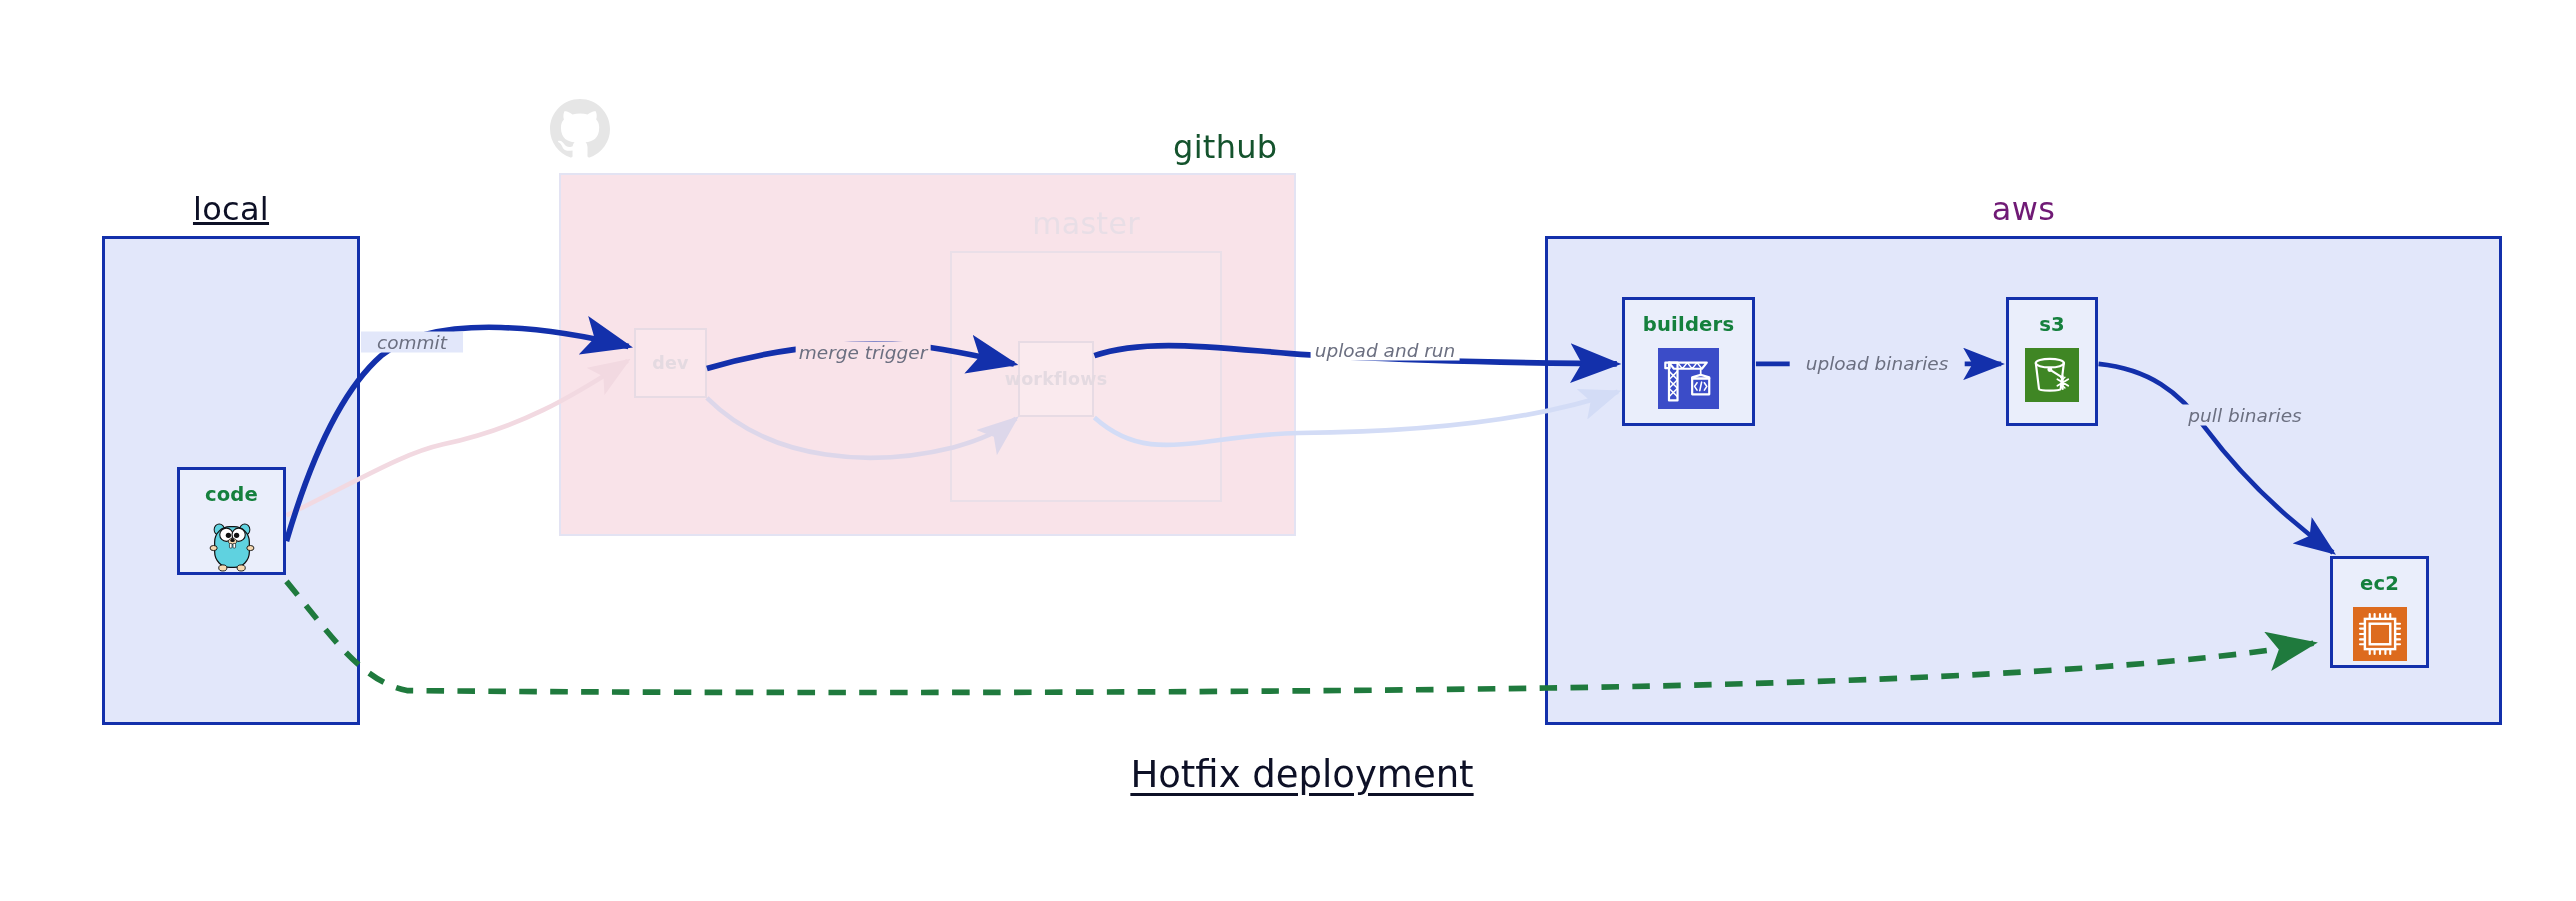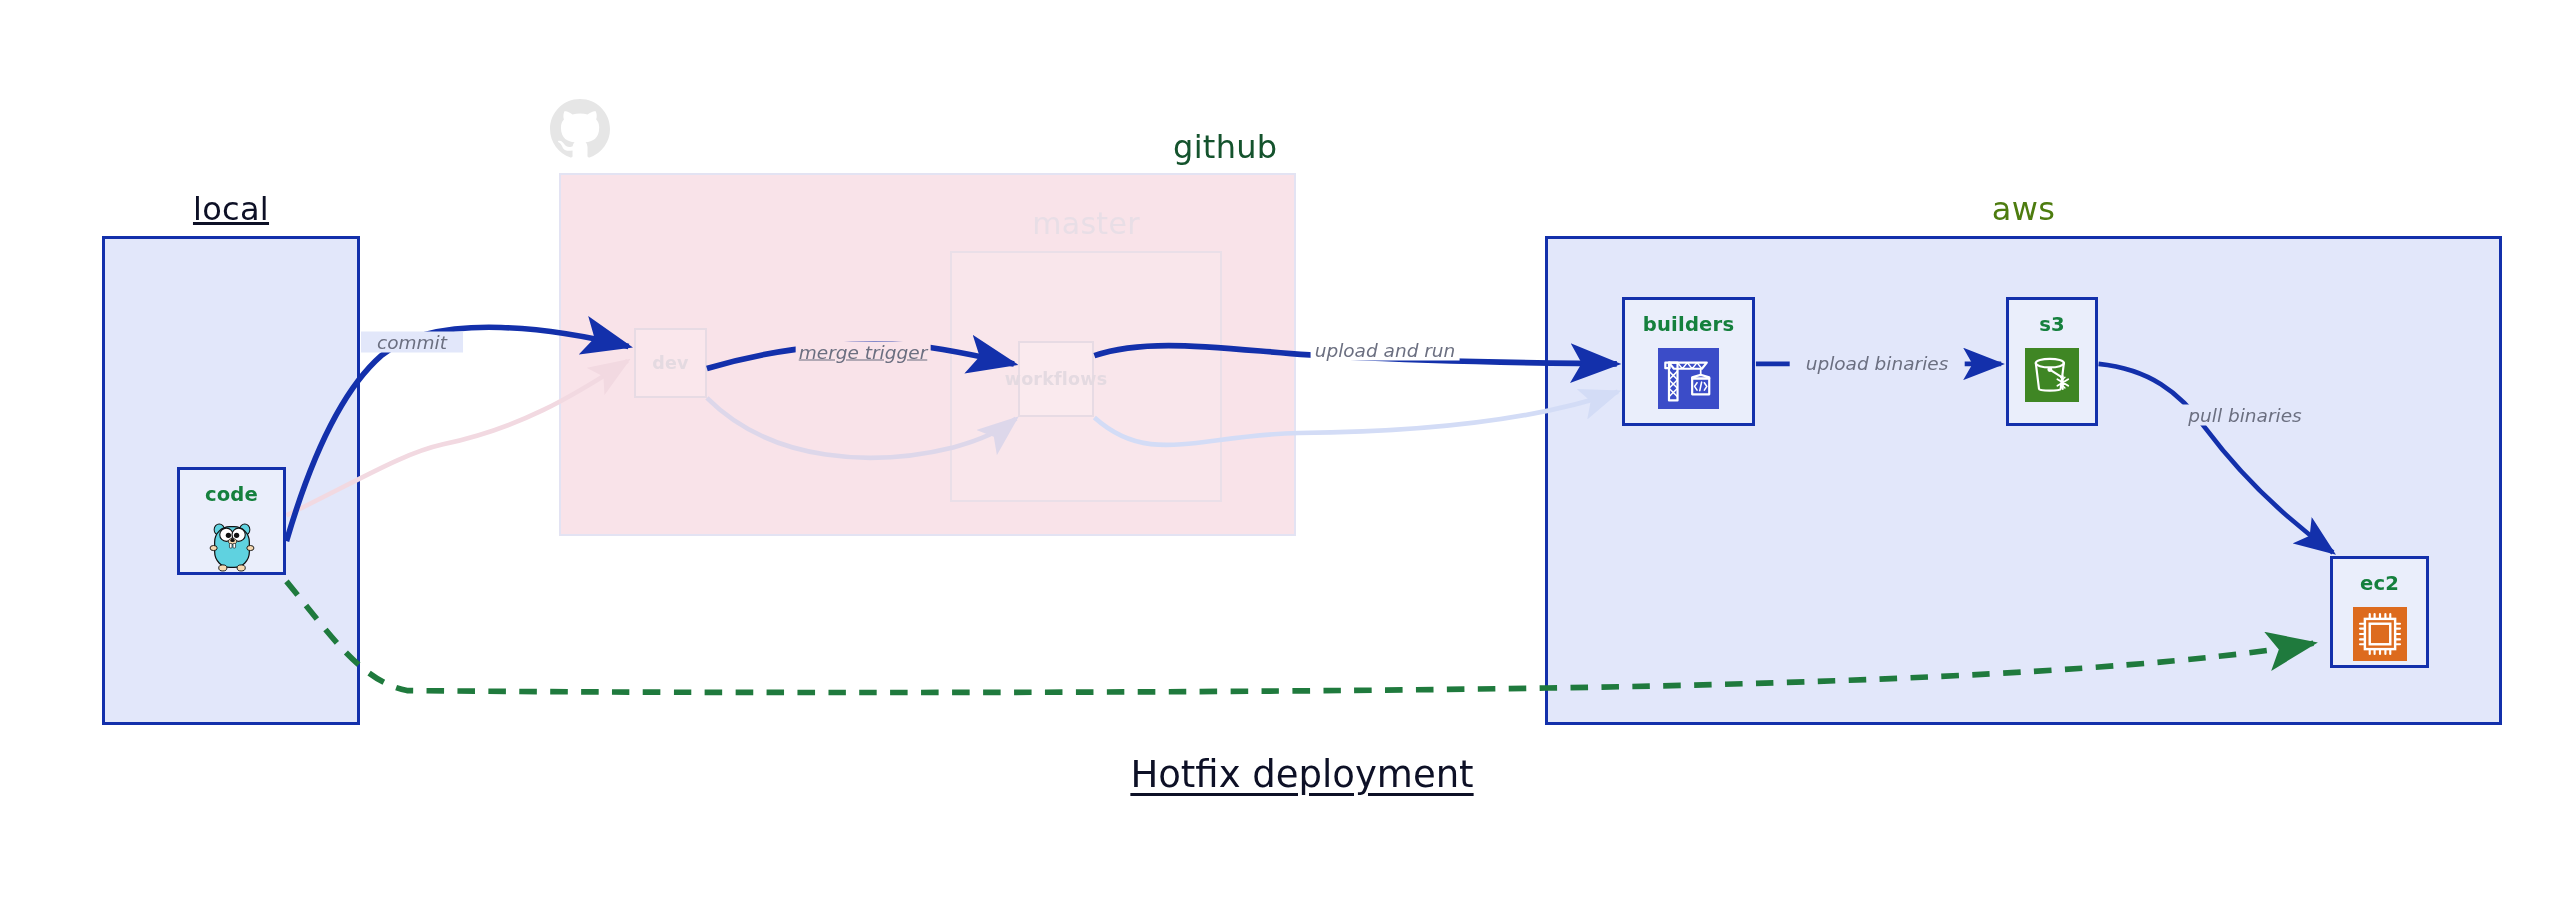--- a/index.html
+++ b/index.html
@@ -37,21 +37,21 @@
     left: 102px; top: 190px; width: 258px;
     font-size: 32px; color: #0d1026; letter-spacing: 0.3px; text-decoration: underline;
   }
   .grp-aws {
     left: 1545px; top: 236px; width: 957px; height: 489px;
     background: #e2e7fa;
     border: 3.6px solid #1330ab;
   }
   .lbl-aws {
     left: 1545px; top: 190px; width: 957px;
-    font-size: 32px; color: #4d7c0f; letter-spacing: 0.3px;
+    font-size: 32px; color: #701a75; letter-spacing: 0.3px;
   }
   .grp-github {
     left: 559px; top: 173px; width: 737px; height: 363px;
     background: #f9e3e9;
     border: 2.1px solid #e3e3f3;
   }
   .lbl-github {
     left: 559px; top: 128px; width: 737px;
     font-size: 32px; color: #14532d; letter-spacing: 0.3px;
     text-align: right; padding-right: 18.5px; box-sizing: border-box;
@@ -214,21 +214,21 @@
 
     <path d="M 3408 706 L 3884 706" fill="none" stroke="#1330ab" stroke-width="9" marker-end="url(#ah-blue)"></path>
 
     <path d="M 4073 706 C 4170 716 4230 760 4280 830 C 4370 950 4470 1030 4528 1072" fill="none" stroke="#1330ab" stroke-width="9" marker-end="url(#ah-blue)"></path>
 
     <path d="M 556 1128 C 640 1230 700 1322 790 1340 C 1400 1346 2400 1345 3000 1335
              C 3600 1326 4200 1300 4490 1248" fill="none" stroke="#1f7a3d" stroke-width="11" stroke-dasharray="34 26" marker-end="url(#ah-green)"></path>
   </svg>
 
   <div class="edge-label on-lav" style="left:412px; top:342px;">commit</div>
-  <div class="edge-label on-pink" style="left:863px; top:352px;text-decoration:underline;">merge trigger</div>
+  <div class="edge-label on-pink" style="left:863px; top:352px;">merge trigger</div>
   <div class="edge-label on-white" style="left:1385px; top:350px;">upload and run</div>
   <div class="edge-label on-lav" style="left:1877px; top:363px;">upload binaries</div>
   <div class="edge-label on-lav" style="left:2245px; top:415px;">pull binaries</div>
 
   <div class="node node-code">
     <div class="node-title">code</div>
     <div class="node-icon">
       <svg width="50" height="56" viewBox="0 0 98 108" aria-hidden="true">
 
         <ellipse cx="24" cy="22" rx="10" ry="11" fill="#5fd2e0" stroke="#111" stroke-width="2"></ellipse>

